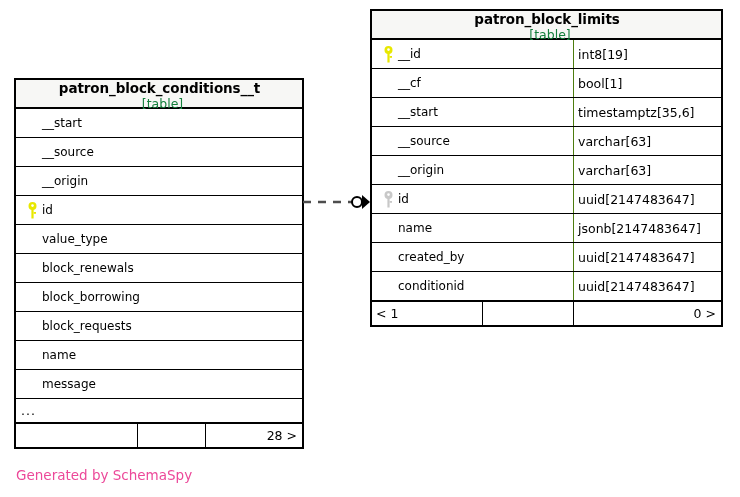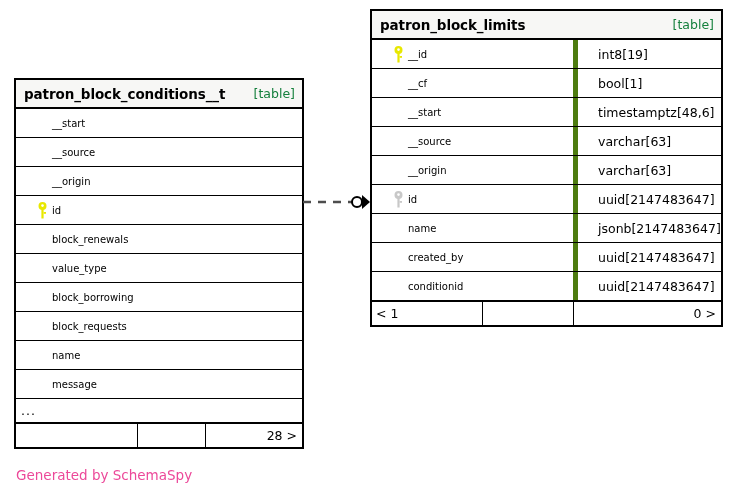--- a/index.html
+++ b/index.html
@@ -31,20 +31,21 @@
   .er-header {
     background: #f7f7f5;
     border-bottom: 2px solid #000000;
     box-sizing: border-box;
     display: flex;
     align-items: center;
     justify-content: space-between;
     padding: 0 7px 0 8px;
     height: 29px;
     white-space: nowrap;
+    flex-direction: column;
   }
   .er-title {
     font-weight: bold;
     font-size: 13.5px;
     letter-spacing: -0.1px;
   }
   .er-tag {
     font-size: 12.5px;
     color: #15803d;
     padding-left: 6px;
@@ -55,32 +56,32 @@
     height: 29px;
     box-sizing: border-box;
     border-bottom: 1px solid #000000;
   }
   .er-row:last-child { border-bottom: none; }
 
   .cell-name {
     box-sizing: border-box;
     display: flex;
     align-items: center;
-    font-size: 10px;
-    padding-left: 16px;
+    font-size: 12px;
+    padding-left: 6px;
     overflow: hidden;
     white-space: nowrap;
   }
   .cell-type {
     box-sizing: border-box;
     display: flex;
     align-items: center;
     font-size: 12.5px;
-    padding-left: 20px;
-    border-left: 5px solid #4d7c0f;
+    padding-left: 4px;
+    border-left: 1px solid #4d7c0f;
     white-space: nowrap;
     overflow: hidden;
   }
 
   .keyslot {
     width: 20px;
     min-width: 20px;
     display: flex;
     align-items: center;
     justify-content: center;
@@ -193,28 +194,28 @@
             <rect x="6.6" y="10" width="2.4" height="1.8" fill="#e8e800"></rect>
           </svg>
         </span>
         <span>id</span>
       </div>
     </div>
 
     <div class="er-row">
       <div class="cell-name">
         <span class="keyslot"></span>
+        <span>value_type</span>
+      </div>
+    </div>
+
+    <div class="er-row">
+      <div class="cell-name">
+        <span class="keyslot"></span>
         <span>block_renewals</span>
-      </div>
-    </div>
-
-    <div class="er-row">
-      <div class="cell-name">
-        <span class="keyslot"></span>
-        <span>value_type</span>
       </div>
     </div>
 
     <div class="er-row">
       <div class="cell-name">
         <span class="keyslot"></span>
         <span>block_borrowing</span>
       </div>
     </div>
 
@@ -275,21 +276,21 @@
         <span>__cf</span>
       </div>
       <div class="cell-type">bool[1]</div>
     </div>
 
     <div class="er-row">
       <div class="cell-name">
         <span class="keyslot"></span>
         <span>__start</span>
       </div>
-      <div class="cell-type">timestamptz[48,6]</div>
+      <div class="cell-type">timestamptz[35,6]</div>
     </div>
 
     <div class="er-row">
       <div class="cell-name">
         <span class="keyslot"></span>
         <span>__source</span>
       </div>
       <div class="cell-type">varchar[63]</div>
     </div>
 

